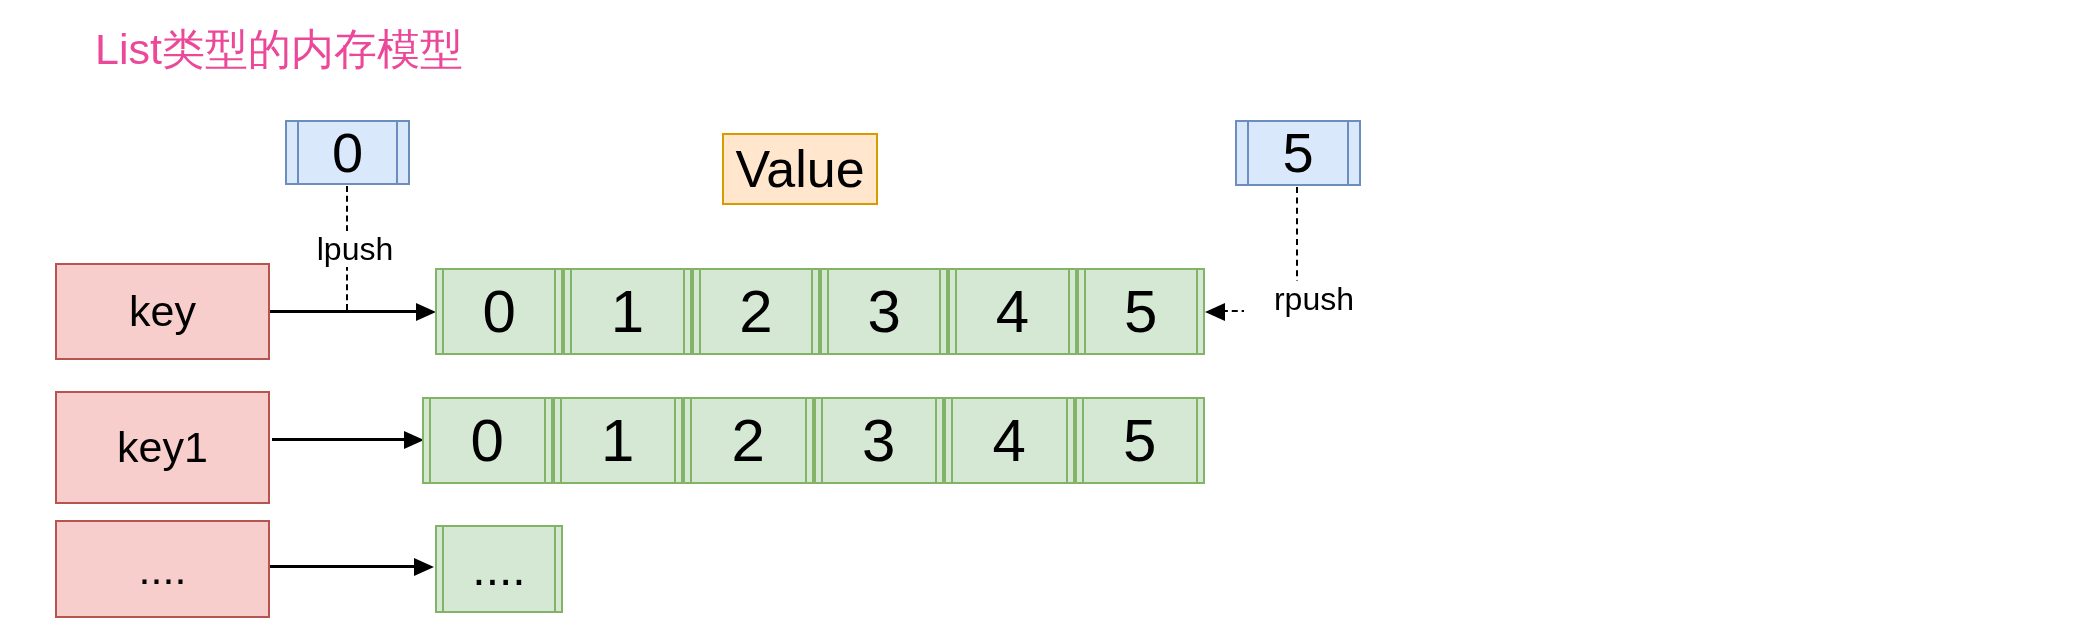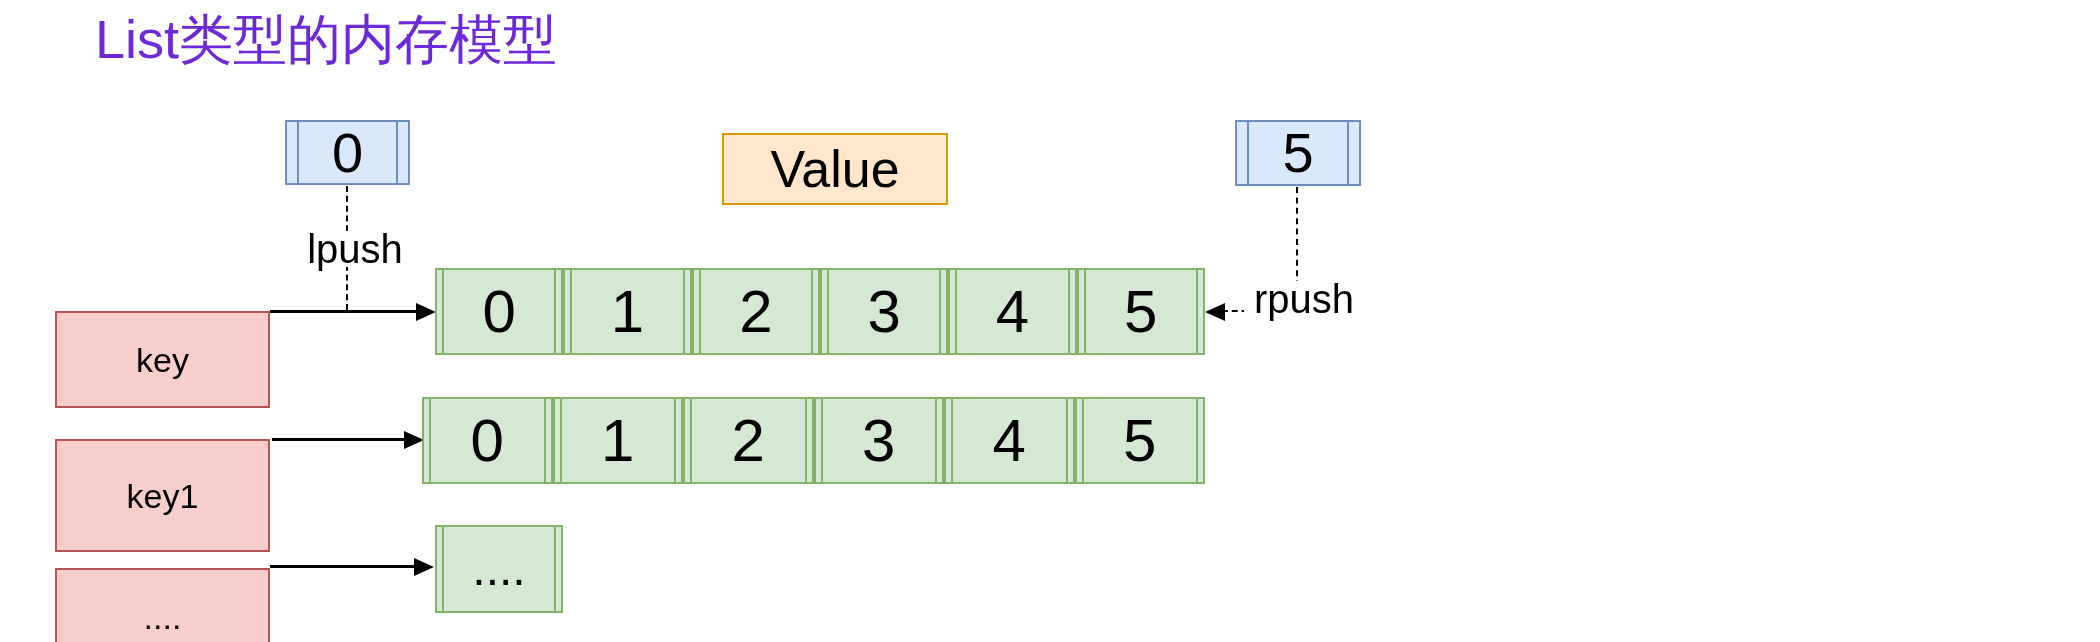--- a/index.html
+++ b/index.html
@@ -2,22 +2,22 @@
 <html><head>
 <meta charset="utf-8">
 <style>
   html,body { margin:0; padding:0; background:#ffffff; }
   .canvas {
     position:relative; width:2100px; height:642px; background:#ffffff;
     font-family:"Liberation Sans","DejaVu Sans",sans-serif; color:#000;
     overflow:hidden;
   }
   .title {
-    position:absolute; left:95px; top:8px; font-size:54px; line-height:62px;
-    font-weight:500; color:#6d28d9; white-space:nowrap;
+    position:absolute; left:95px; top:18px; font-size:43px; line-height:62px;
+    font-weight:500; color:#ec4899; white-space:nowrap;
   }
   
   .shape {
     position:absolute; box-sizing:border-box;
     display:flex; align-items:center; justify-content:center;
     line-height:1; white-space:nowrap;
   }
   
   .proc::before, .proc::after {
     content:""; position:absolute; top:0; bottom:0; width:2px;
@@ -25,21 +25,21 @@
   .blue  { background:#dae8fc; border:2px solid #6c8ebf; font-size:56px; }
   .blue::before { left:10px;  background:#6c8ebf; }
   .blue::after  { right:10px; background:#6c8ebf; }
 
   .orange { background:#ffe6cc; border:2px solid #d79b00; font-size:52px; }
 
   .keybox {
     position:absolute; box-sizing:border-box; left:55px; width:215px;
     background:#f8cecc; border:2px solid #b85450;
     display:flex; align-items:center; justify-content:center;
-    font-size:34px; line-height:1;margin-top:48px;
+    font-size:43px; line-height:1;
   }
 
   .list { position:absolute; display:flex; }
   .cell {
     position:relative; flex:1; box-sizing:border-box;
     background:#d5e8d4; border:2px solid #82b366;
     display:flex; align-items:center; justify-content:center;
     font-size:60px; line-height:1;
   }
   .cell::before, .cell::after {
@@ -56,32 +56,32 @@
   .ah-right {
     position:absolute; width:0; height:0;
     border-left:20px solid #000; border-top:9px solid transparent; border-bottom:9px solid transparent;
   }
   .ah-left {
     position:absolute; width:0; height:0;
     border-right:20px solid #000; border-top:9px solid transparent; border-bottom:9px solid transparent;
   }
   .edge-label {
     position:absolute; z-index:2; background:#ffffff; text-align:center;
-    font-size:40px; line-height:36px;
+    font-size:32px; line-height:36px;
   }
 </style>
 </head>
 <body>
 
 <div class="canvas">
 
   <div class="title">List类型的内存模型</div>
 
   <div class="shape proc blue" style="left:285px; top:120px; width:125px; height:65px;">0</div>
-  <div class="shape orange" style="left:722px; top:133px; width:226px; height:72px;">Value</div>
+  <div class="shape orange" style="left:722px; top:133px; width:156px; height:72px;">Value</div>
   <div class="shape proc blue" style="left:1235px; top:120px; width:126px; height:66px;">5</div>
 
   <div class="dash-v" style="left:346px; top:186px; height:124px;"></div>
   <div class="edge-label" style="left:301px; top:231px; width:108px;">lpush</div>
 
   <div class="dash-v" style="left:1296px; top:187px; height:110px;"></div>
   <div class="dash-h" style="left:1212px; top:310px; width:85px;"></div>
   <div class="ah-left" style="left:1205px; top:303px;"></div>
   <div class="edge-label" style="left:1244px; top:281px; width:110px;text-align:right;">rpush</div>
 

